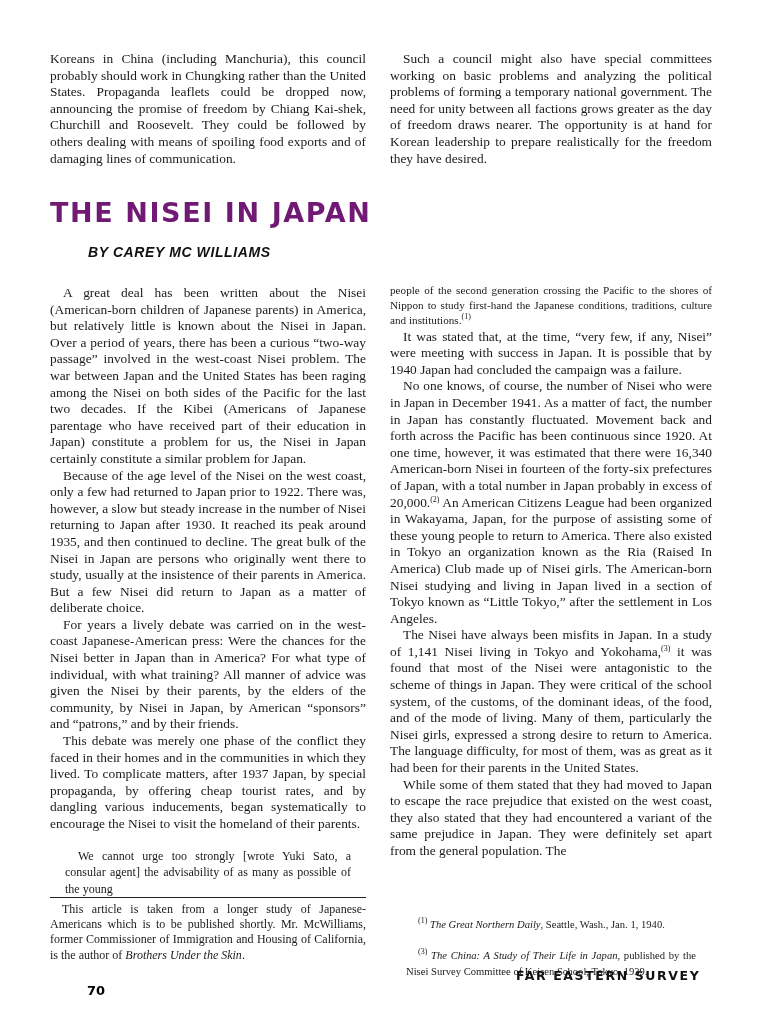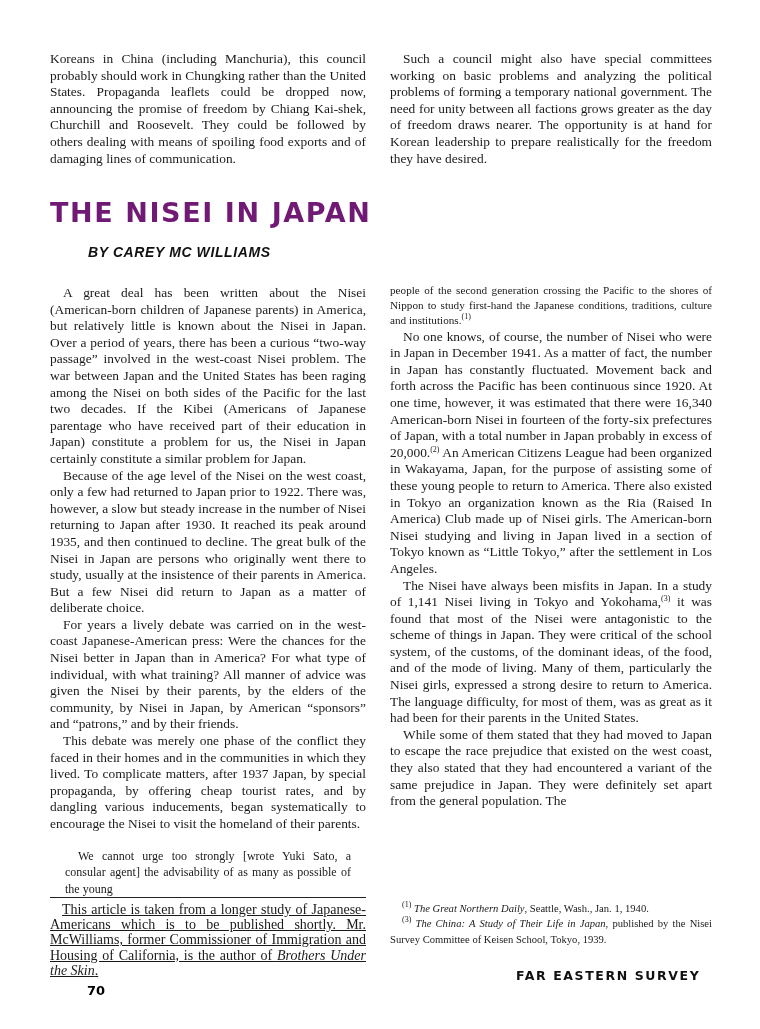--- a/index.html
+++ b/index.html
@@ -20,25 +20,25 @@
     font-family: "DejaVu Sans", "Liberation Sans", sans-serif; font-weight: bold;
     font-size: 27px; letter-spacing: 1.6px; color: #701a75; }
   #byline { position: absolute; left: 88px; top: 244px; margin: 0;
     font-family: Liberation Sans, sans-serif; font-weight: bold; font-style: italic;
     font-size: 14px; letter-spacing: 0.6px; color: #111; }
 
   #main-left { left: 50px; top: 285px; width: 316px; }
   #main-right { left: 390px; top: 283px; width: 322px; }
 
   #rule { position: absolute; left: 50px; top: 897px; width: 316px; height: 0; border-top: 1px solid #222; }
-  #article-note { left: 50px; top: 902px; width: 316px; font-size: 14px; line-height: 15.2px; text-decoration: underline; }
+  #article-note { left: 50px; top: 902px; width: 316px; font-size: 12px; line-height: 15.2px; }
   #article-note p { margin: 0; text-indent: 12px; text-align: justify; }
 
   #footnotes { left: 390px; top: 901px; width: 322px; font-size: 10.6px; line-height: 15.4px; }
-  #footnotes p { margin: 0; text-indent: 12px; text-align: left; }
+  #footnotes p { margin: 16px; text-indent: 12px; text-align: left; }
   .fn-num { font-size: 8px; vertical-align: super; line-height: 0; }
   .sup { font-size: 8px; vertical-align: super; line-height: 0; }
 
   #page-number { position: absolute; left: 72px; top: 968px; margin: 15px;
     font-family: "DejaVu Sans", "Liberation Sans", sans-serif; font-weight: bold; font-size: 13px; color: #000000; }
   #journal-name { position: absolute; left: 516px; top: 968px; margin: 0;
     font-family: "DejaVu Sans", "Liberation Sans", sans-serif; font-weight: bold; font-size: 12.5px; letter-spacing: 1.6px; color: #111; }
   i { font-style: italic; }
 </style>
 </head>
@@ -61,20 +61,21 @@
   <p>This debate was merely one phase of the conflict they faced in their homes and in the communities in which they lived. To complicate matters, after 1937 Japan, by special propaganda, by offering cheap tourist rates, and by dangling various inducements, began systematically to encourage the Nisei to visit the homeland of their parents.</p>
   <div class="quote">
     <p>We cannot urge too strongly [wrote Yuki Sato, a consular agent] the advisability of as many as possible of the young</p>
   </div>
 </div>
 
 <div class="col body-text" id="main-right">
   <div class="small-text">
     <p style="text-indent:0"><span>people of the second generation crossing the Pacific to the shores of Nippon to study first-hand the Japanese conditions, traditions, culture and institutions.</span><span class="sup">(1)</span></p>
   </div>
+  <p>It was stated that, at the time, “very few, if any, Nisei” were meeting with success in Japan. It is possible that by 1940 Japan had concluded the campaign was a failure.</p>
   <p><span>No one knows, of course, the number of Nisei who were in Japan in December 1941. As a matter of fact, the number in Japan has constantly fluctuated. Movement back and forth across the Pacific has been continuous since 1920. At one time, however, it was estimated that there were 16,340 American-born Nisei in fourteen of the forty-six prefectures of Japan, with a total number in Japan probably in excess of 20,000.</span><span class="sup">(2)</span><span> An American Citizens League had been organized in Wakayama, Japan, for the purpose of assisting some of these young people to return to America. There also existed in Tokyo an organization known as the Ria (Raised In America) Club made up of Nisei girls. The American-born Nisei studying and living in Japan lived in a section of Tokyo known as “Little Tokyo,” after the settlement in Los Angeles.</span></p>
   <p><span>The Nisei have always been misfits in Japan. In a study of 1,141 Nisei living in Tokyo and Yokohama,</span><span class="sup">(3)</span><span> it was found that most of the Nisei were antagonistic to the scheme of things in Japan. They were critical of the school system, of the customs, of the dominant ideas, of the food, and of the mode of living. Many of them, particularly the Nisei girls, expressed a strong desire to return to America. The language difficulty, for most of them, was as great as it had been for their parents in the United States.</span></p>
   <p>While some of them stated that they had moved to Japan to escape the race prejudice that existed on the west coast, they also stated that they had encountered a variant of the same prejudice in Japan. They were definitely set apart from the general population. The</p>
 </div>
 
 <div id="rule"></div>
 <div class="col" id="article-note">
   <p><span>This article is taken from a longer study of Japanese-Americans which is to be published shortly. Mr. McWilliams, former Commissioner of Immigration and Housing of California, is the author of </span><i>Brothers Under the Skin</i><span>.</span></p>
 </div>
 

